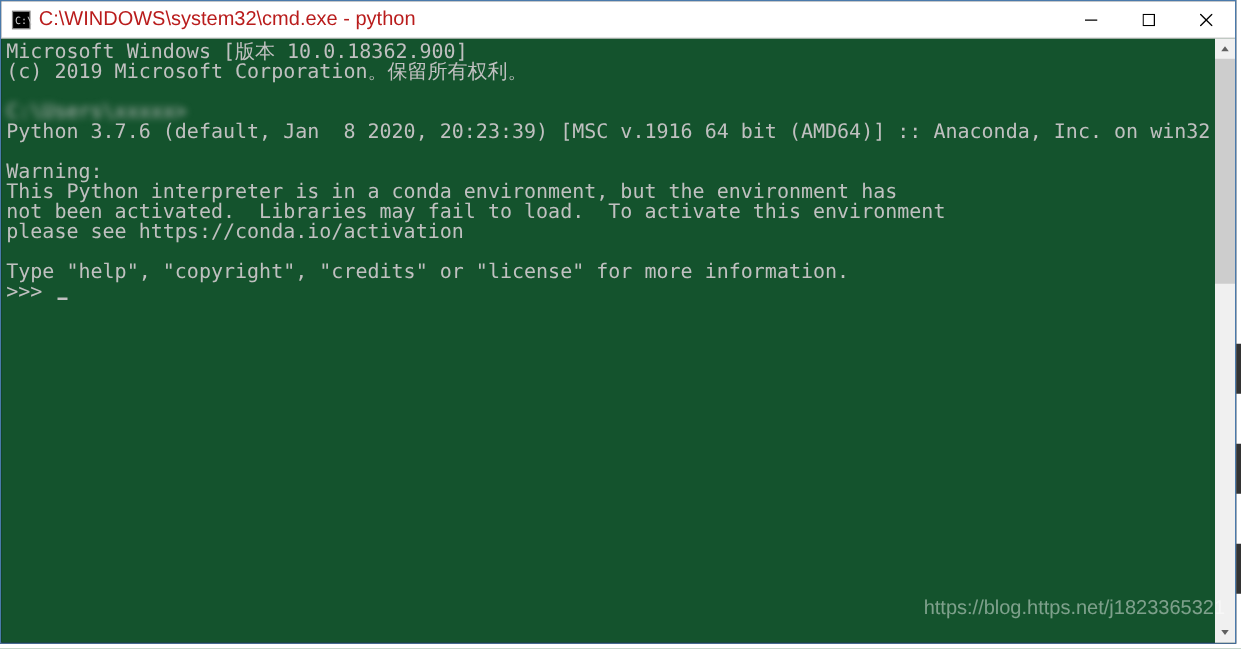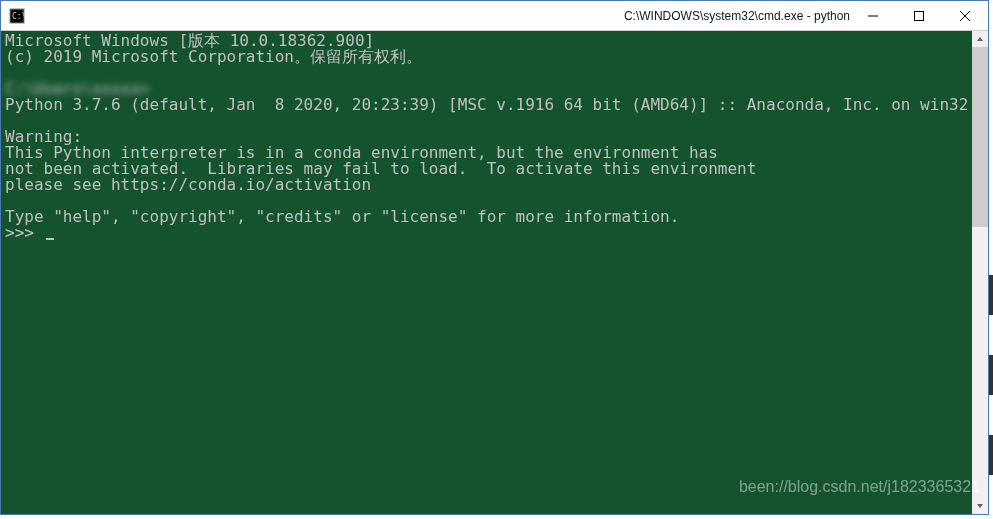--- a/index.html
+++ b/index.html
@@ -38,24 +38,23 @@
       margin-right: 6px;
       display: flex;
       align-items: center;
       justify-content: center;
     }
     .titlebar-icon svg {
       width: 16px;
       height: 16px;
     }
     .titlebar-text {
-      font-size: 12px;
-      color: #0f172a;
+      font-size: 16px;
+      color: #b91c1c;
       flex: 1;
-      text-align: right;
     }
     .titlebar-controls {
       display: flex;
       height: 100%;
     }
     .titlebar-btn {
       width: 46px;
       height: 100%;
       display: flex;
       align-items: center;
@@ -191,20 +190,20 @@
           </svg>
       </div>
       <div class="scrollbar-thumb"></div>
       <div class="scrollbar-down">
         <svg viewBox="0 0 8 8">
             <path d="M4 6 L1 2 L7 2 Z" fill="#606060"></path>
           </svg>
       </div>
     </div>
   </div>
-  <div class="watermark">been://blog.csdn.net/j1823365321</div>
+  <div class="watermark">https://blog.https.net/j1823365321</div>
 </div>
 
 <div class="side-marks">
   <div class="side-mark" style="top:275px"></div>
   <div class="side-mark" style="top:355px"></div>
   <div class="side-mark" style="top:435px"></div>
 </div>
 
 </body></html>

